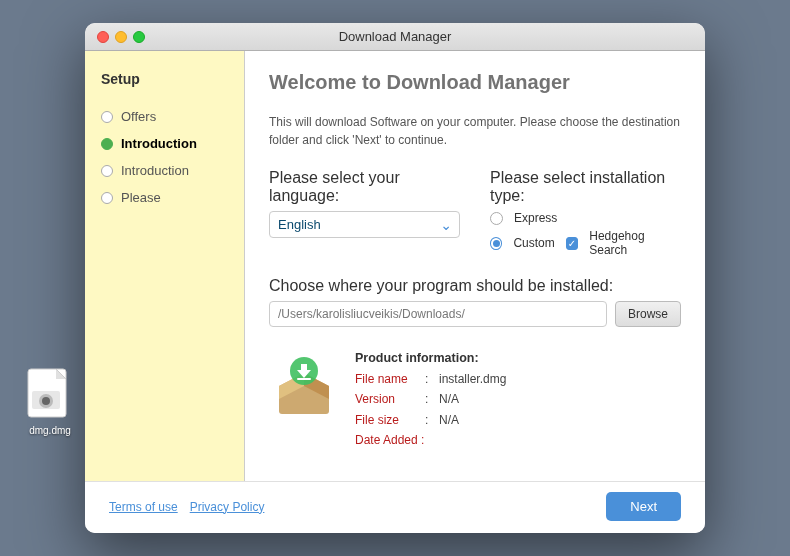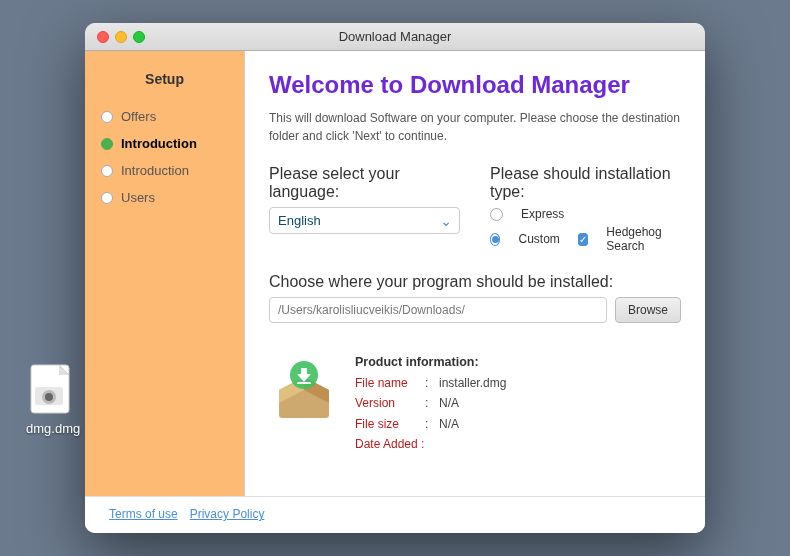--- a/index.html
+++ b/index.html
@@ -61,24 +61,23 @@
     .traffic-light.green { background: #28c940; border: 1px solid #1aab29; }
 
     .window-body {
       display: flex;
       flex: 1;
       overflow: hidden;
     }
 
     .sidebar {
       width: 160px;
-      background: #fdba74;
+      background: #fef9c3;
       border-right: 1px solid #ccc;
       padding: 20px 0;
-      text-align: center;
     }
 
     .sidebar-title {
       font-size: 14px;
       font-weight: 700;
       color: #333;
       padding: 0 16px 16px 16px;
     }
 
     .sidebar-item {
@@ -113,24 +112,24 @@
     .main-content {
       flex: 1;
       padding: 20px 24px;
       display: flex;
       flex-direction: column;
       background: white;
       overflow-y: auto;
     }
 
     .welcome-title {
-      font-size: 24px;
+      font-size: 20px;
       font-weight: 700;
-      color: #6d28d9;
-      margin-bottom: 10px;
+      color: #737373;
+      margin-bottom: 19px;
     }
 
     .welcome-desc {
       font-size: 12.5px;
       color: #333;
       line-height: 1.5;
       margin-bottom: 6px;
     }
 
     .welcome-desc strong {
@@ -190,21 +189,21 @@
       font-size: 14px;
     }
 
     .install-type-group {
       flex: 1;
     }
 
     .radio-option {
       display: flex;
       align-items: center;
-      gap: 18px;
+      gap: 11px;
       font-size: 12px;
       color: #333;
       margin-bottom: 4px;
     }
 
     .radio-circle {
       width: 13px;
       height: 13px;
       border-radius: 50%;
       border: 1.5px solid #aaa;
@@ -266,21 +265,21 @@
       border: 1px solid #bbb;
       border-radius: 4px;
       font-size: 12px;
       color: #333;
       cursor: pointer;
     }
 
     .product-info {
       display: flex;
       gap: 16px;
-      margin-top: 16px;
+      margin-top: 8px;
     }
 
     .product-icon {
       width: 70px;
       height: 70px;
       flex-shrink: 0;
     }
 
     .product-details {
       flex: 1;
@@ -358,21 +357,21 @@
       align-items: center;
       gap: 4px;
     }
 
     .dmg-icon {
       width: 48px;
       height: 56px;
     }
 
     .dmg-label {
-      font-size: 13px;
+      font-size: 10px;
       color: white;
       text-shadow: 0 1px 2px rgba(0,0,0,0.6);
     }
   </style>
 </head>
 <body>
 
 <div style="position:relative; width:790px; height:556px; background:#6b7a8d; display:flex; align-items:center; justify-content:center;">
 
   <div class="desktop-icon">
@@ -409,41 +408,41 @@
         <div class="sidebar-item active">
           <div class="step-dot active"></div>
           <span>Introduction</span>
         </div>
         <div class="sidebar-item">
           <div class="step-dot"></div>
           <span>Introduction</span>
         </div>
         <div class="sidebar-item">
           <div class="step-dot"></div>
-          <span>Users</span>
+          <span>Please</span>
         </div>
       </div>
 
       <div class="main-content">
         <div class="welcome-title">Welcome to  Download Manager</div>
         <div class="welcome-desc2">This will download Software on your computer. Please choose the destination folder and click 'Next' to continue.</div>
 
         <div class="form-row">
           <div class="form-group">
             <label class="form-label">Please select your language:</label>
             <div class="select-wrapper">
               <select class="lang-select">
                 <option>English</option>
               </select>
               <span class="select-arrow">⌄</span>
             </div>
           </div>
 
           <div class="install-type-group">
-            <label class="form-label">Please should installation type:</label>
+            <label class="form-label">Please select installation type:</label>
             <div class="radio-option">
               <div class="radio-circle"></div>
               <span>Express</span>
             </div>
             <div class="radio-option">
               <div class="radio-circle checked">
                 <div class="radio-inner"></div>
               </div>
               <span>Custom</span>
               <div class="checkbox-box">✓</div>
@@ -497,16 +496,17 @@
           </div>
         </div>
       </div>
     </div>
 
     <div class="footer">
       <div class="footer-links">
         <span class="footer-link">Terms of use</span>
         <span class="footer-link">Privacy Policy</span>
       </div>
+      <button class="next-btn">Next</button>
     </div>
   </div>
 
 </div>
 
 </body></html>

